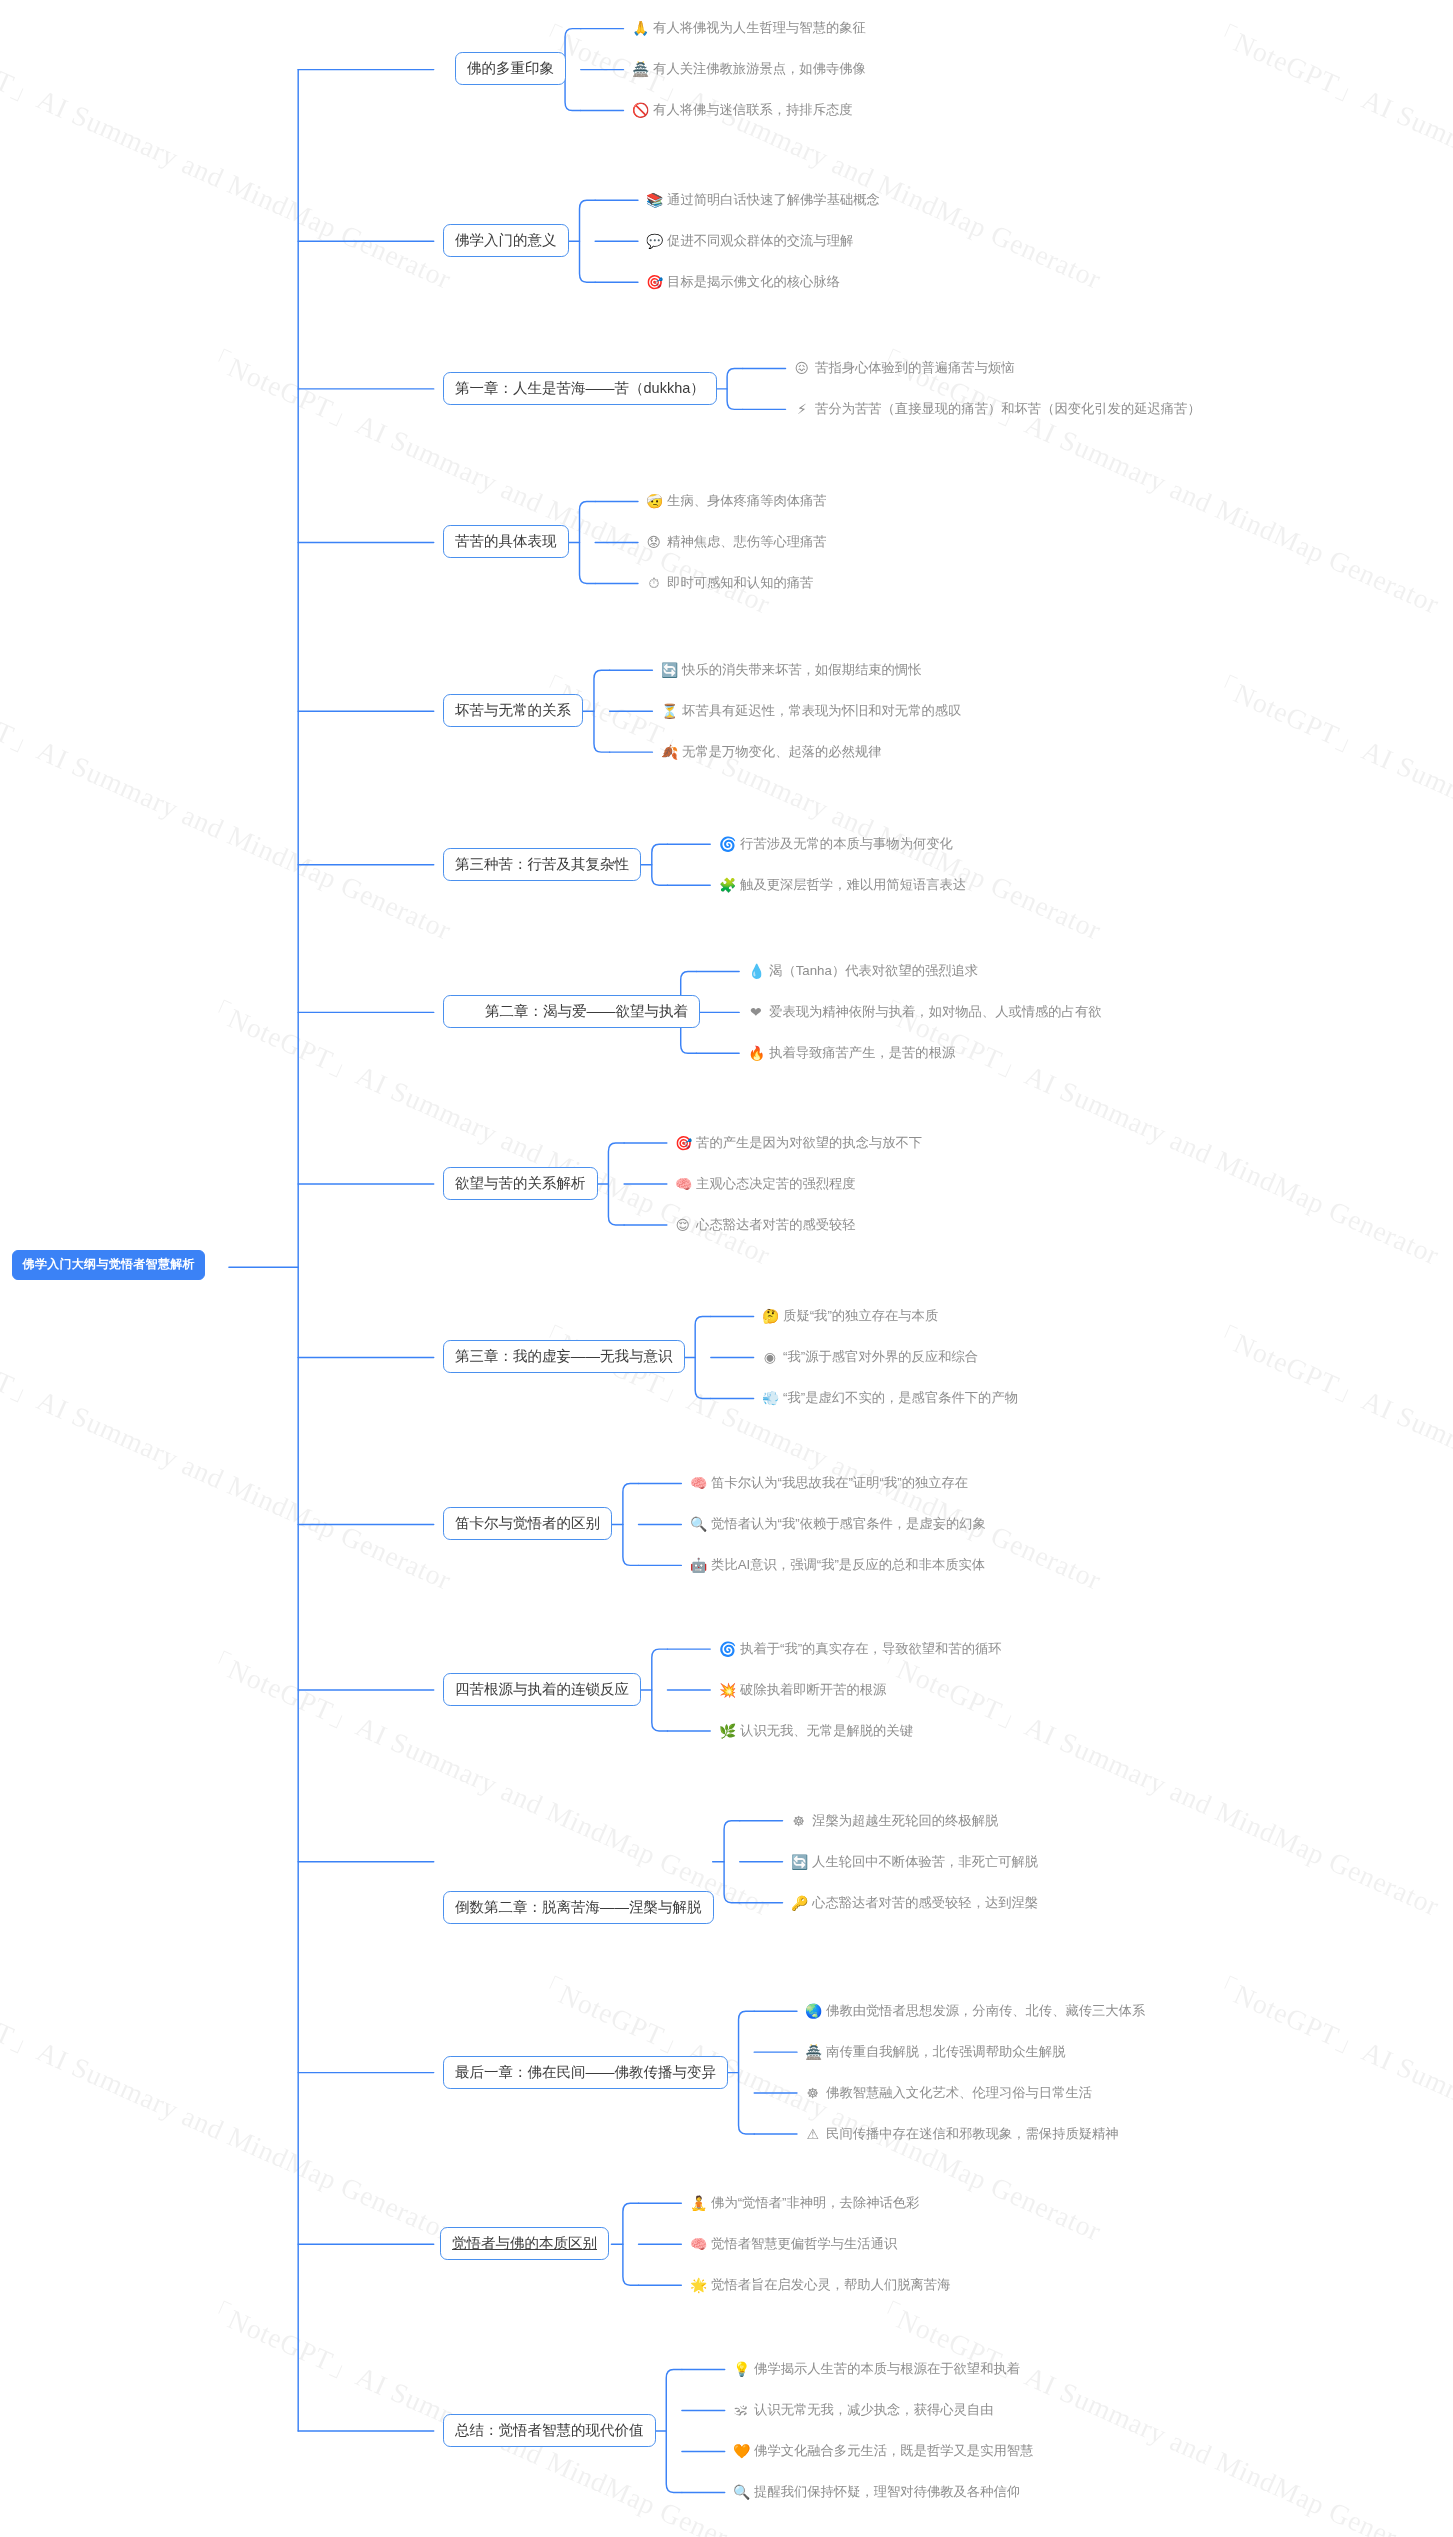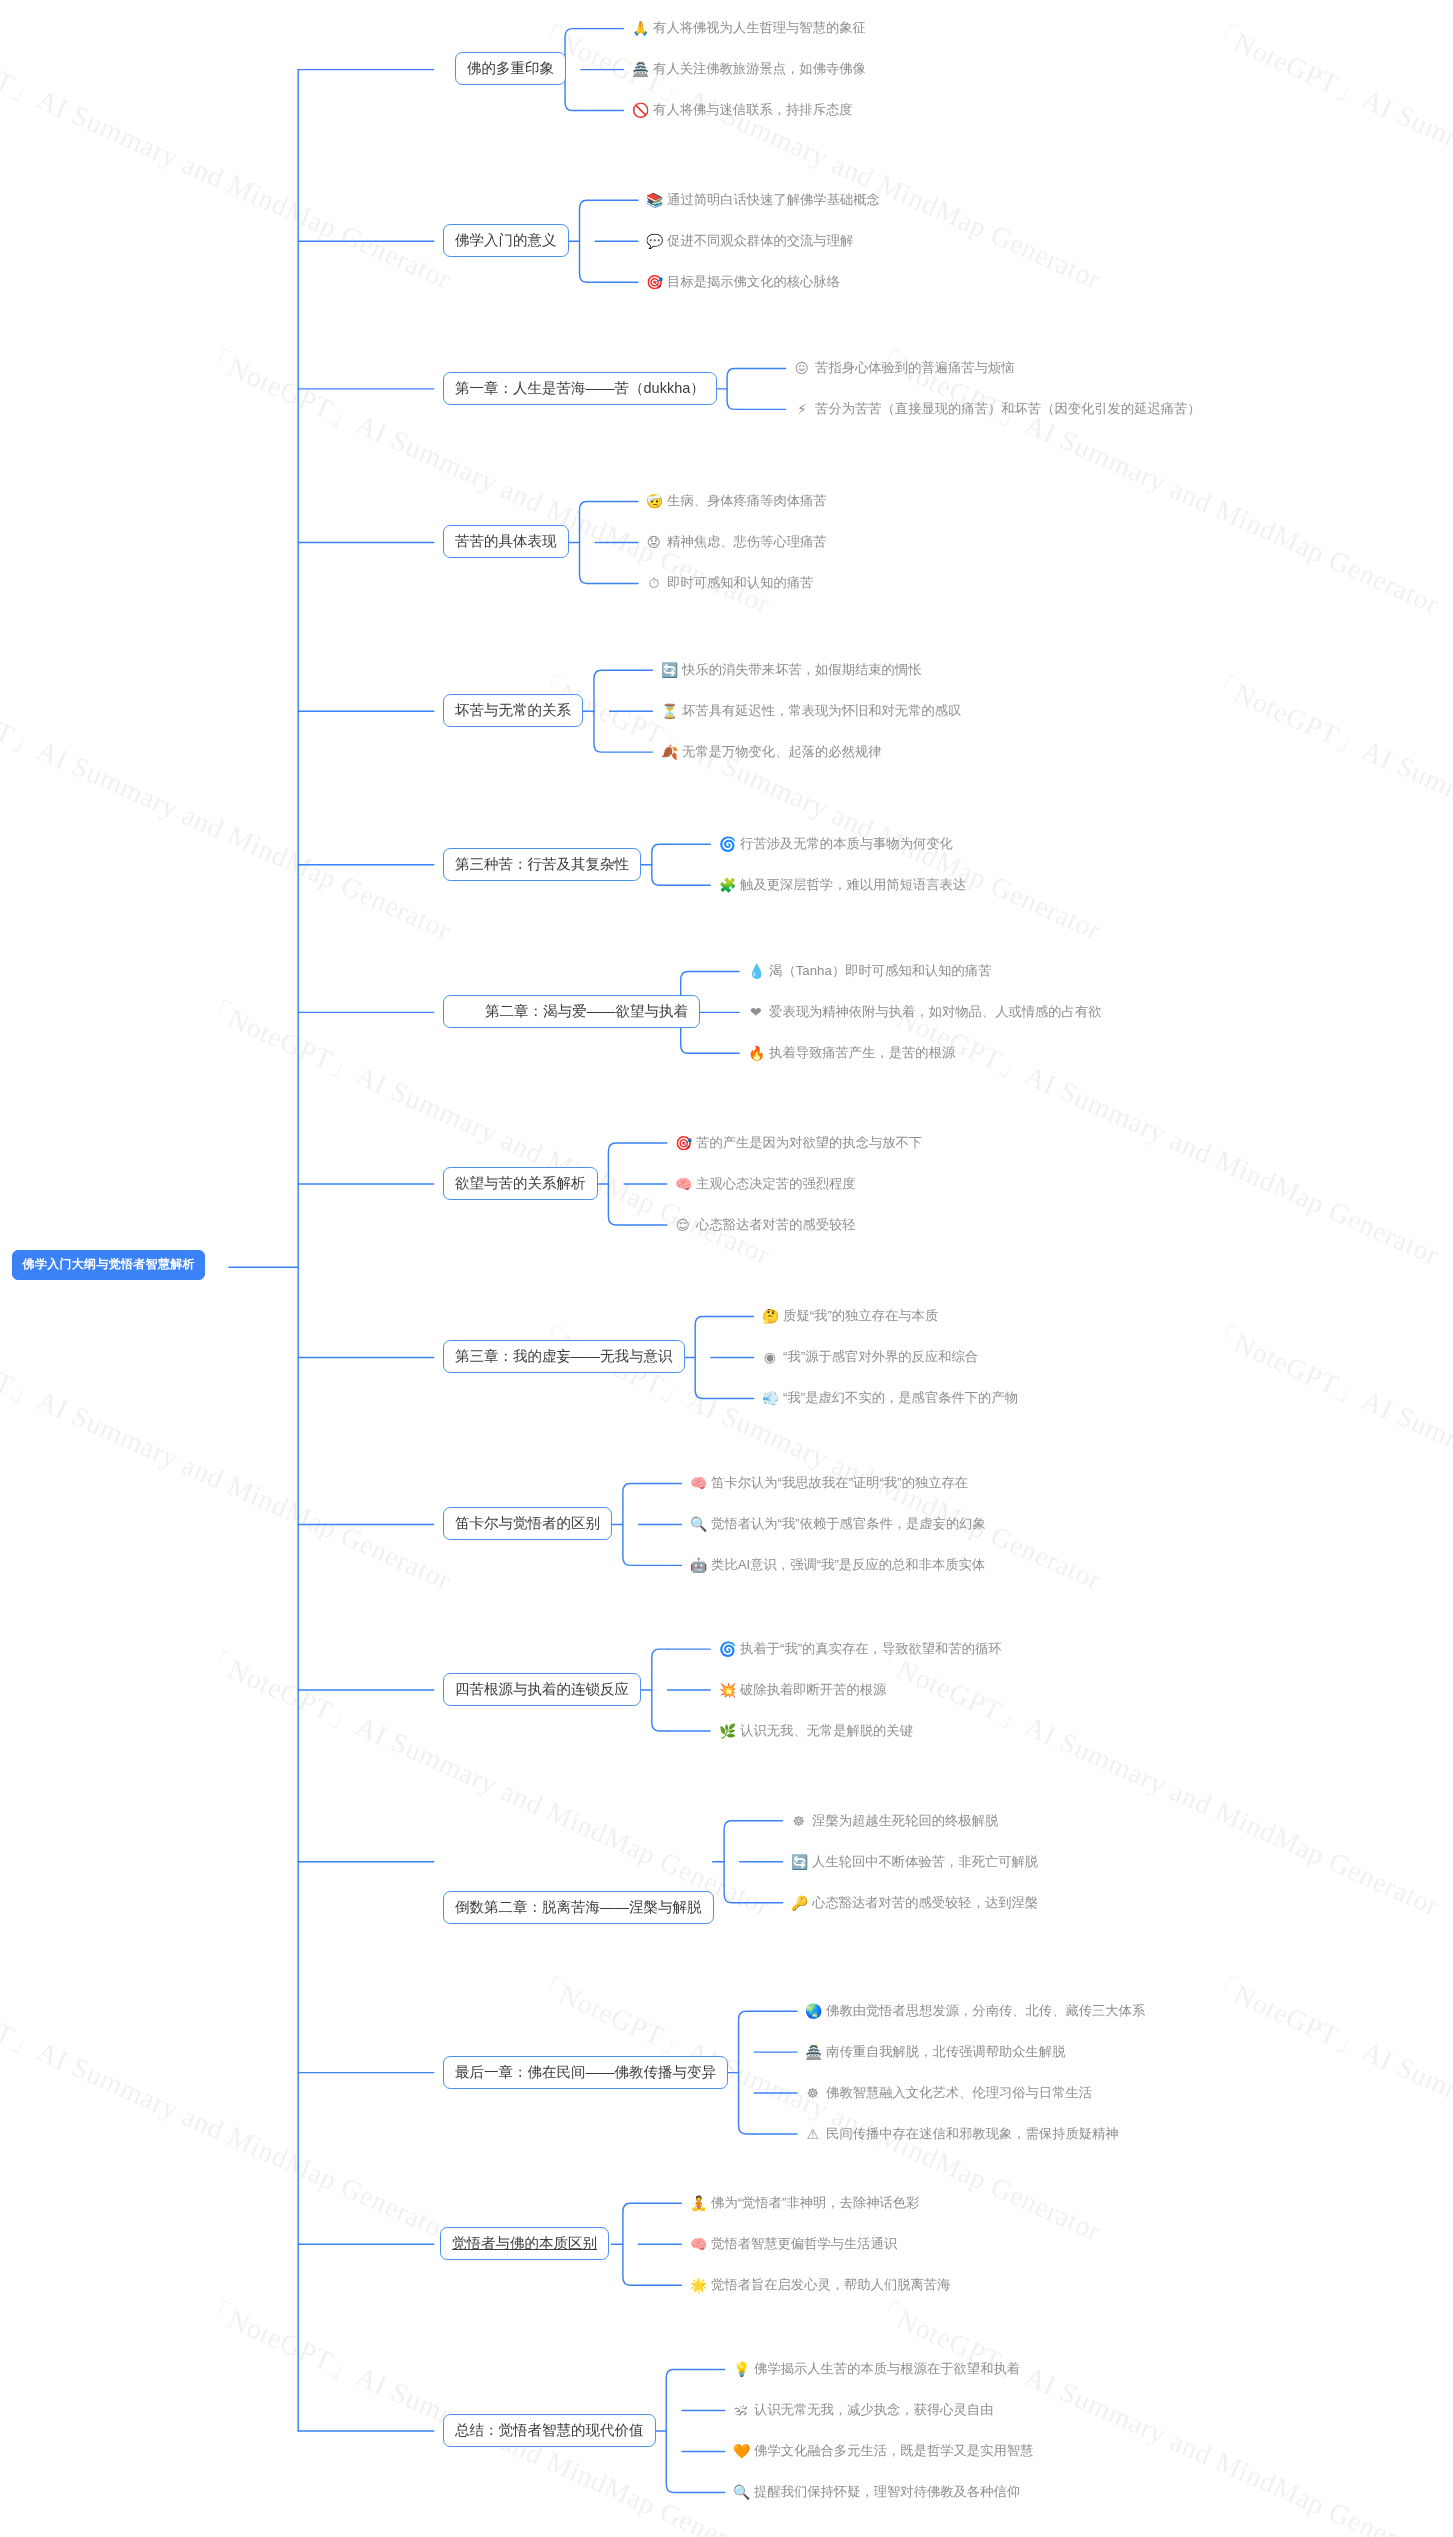--- a/index.html
+++ b/index.html
@@ -243,21 +243,21 @@
     </div>
     <div class="node leaf-node" style="left: 719px; visibility: visible; top: 876px;">
       <span class="leaf-ico">🧩</span>
       <span class="leaf-txt">触及更深层哲学，难以用简短语言表达</span>
     </div>
     <div class="node branch-node" style="left: 443px; visibility: visible; top: 995px; padding-left: 41px;">
       <span>第二章：渴与爱——欲望与执着</span>
     </div>
     <div class="node leaf-node" style="left: 748px; visibility: visible; top: 962px;">
       <span class="leaf-ico">💧</span>
-      <span class="leaf-txt">渴（Tanha）即时可感知和认知的痛苦</span>
+      <span class="leaf-txt">渴（Tanha）代表对欲望的强烈追求</span>
     </div>
     <div class="node leaf-node" style="left: 748px; visibility: visible; top: 1003px;">
       <span class="leaf-ico">❤</span>
       <span class="leaf-txt">爱表现为精神依附与执着，如对物品、人或情感的占有欲</span>
     </div>
     <div class="node leaf-node" style="left: 748px; visibility: visible; top: 1044px;">
       <span class="leaf-ico">🔥</span>
       <span class="leaf-txt">执着导致痛苦产生，是苦的根源</span>
     </div>
     <div class="node branch-node" style="left: 443px; visibility: visible; top: 1167px;">

